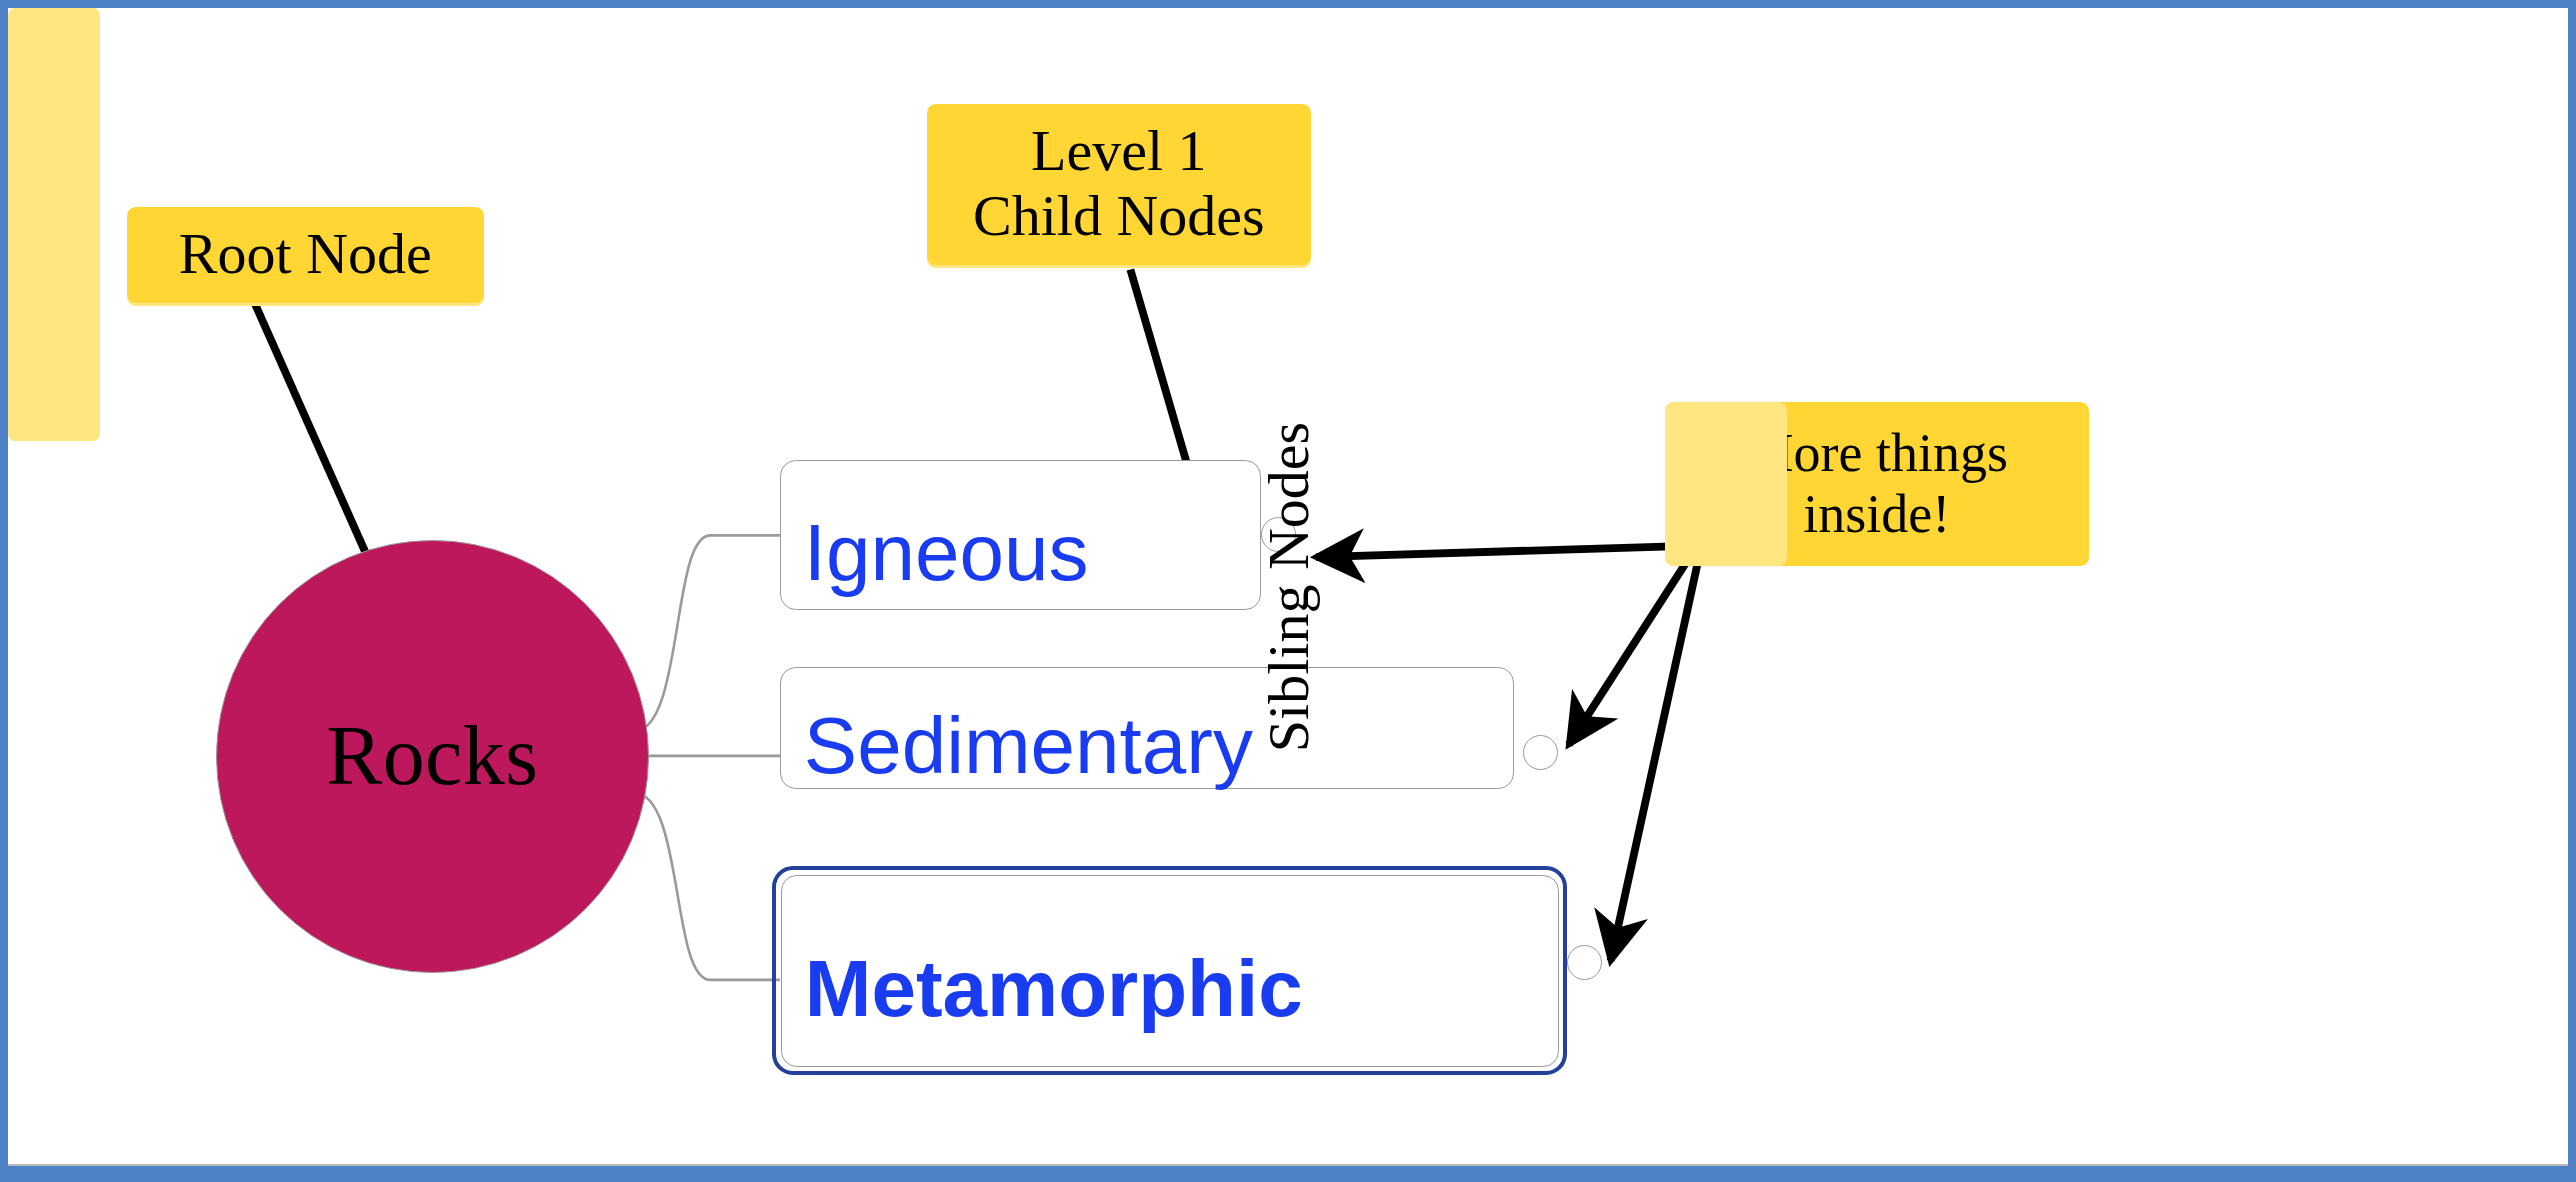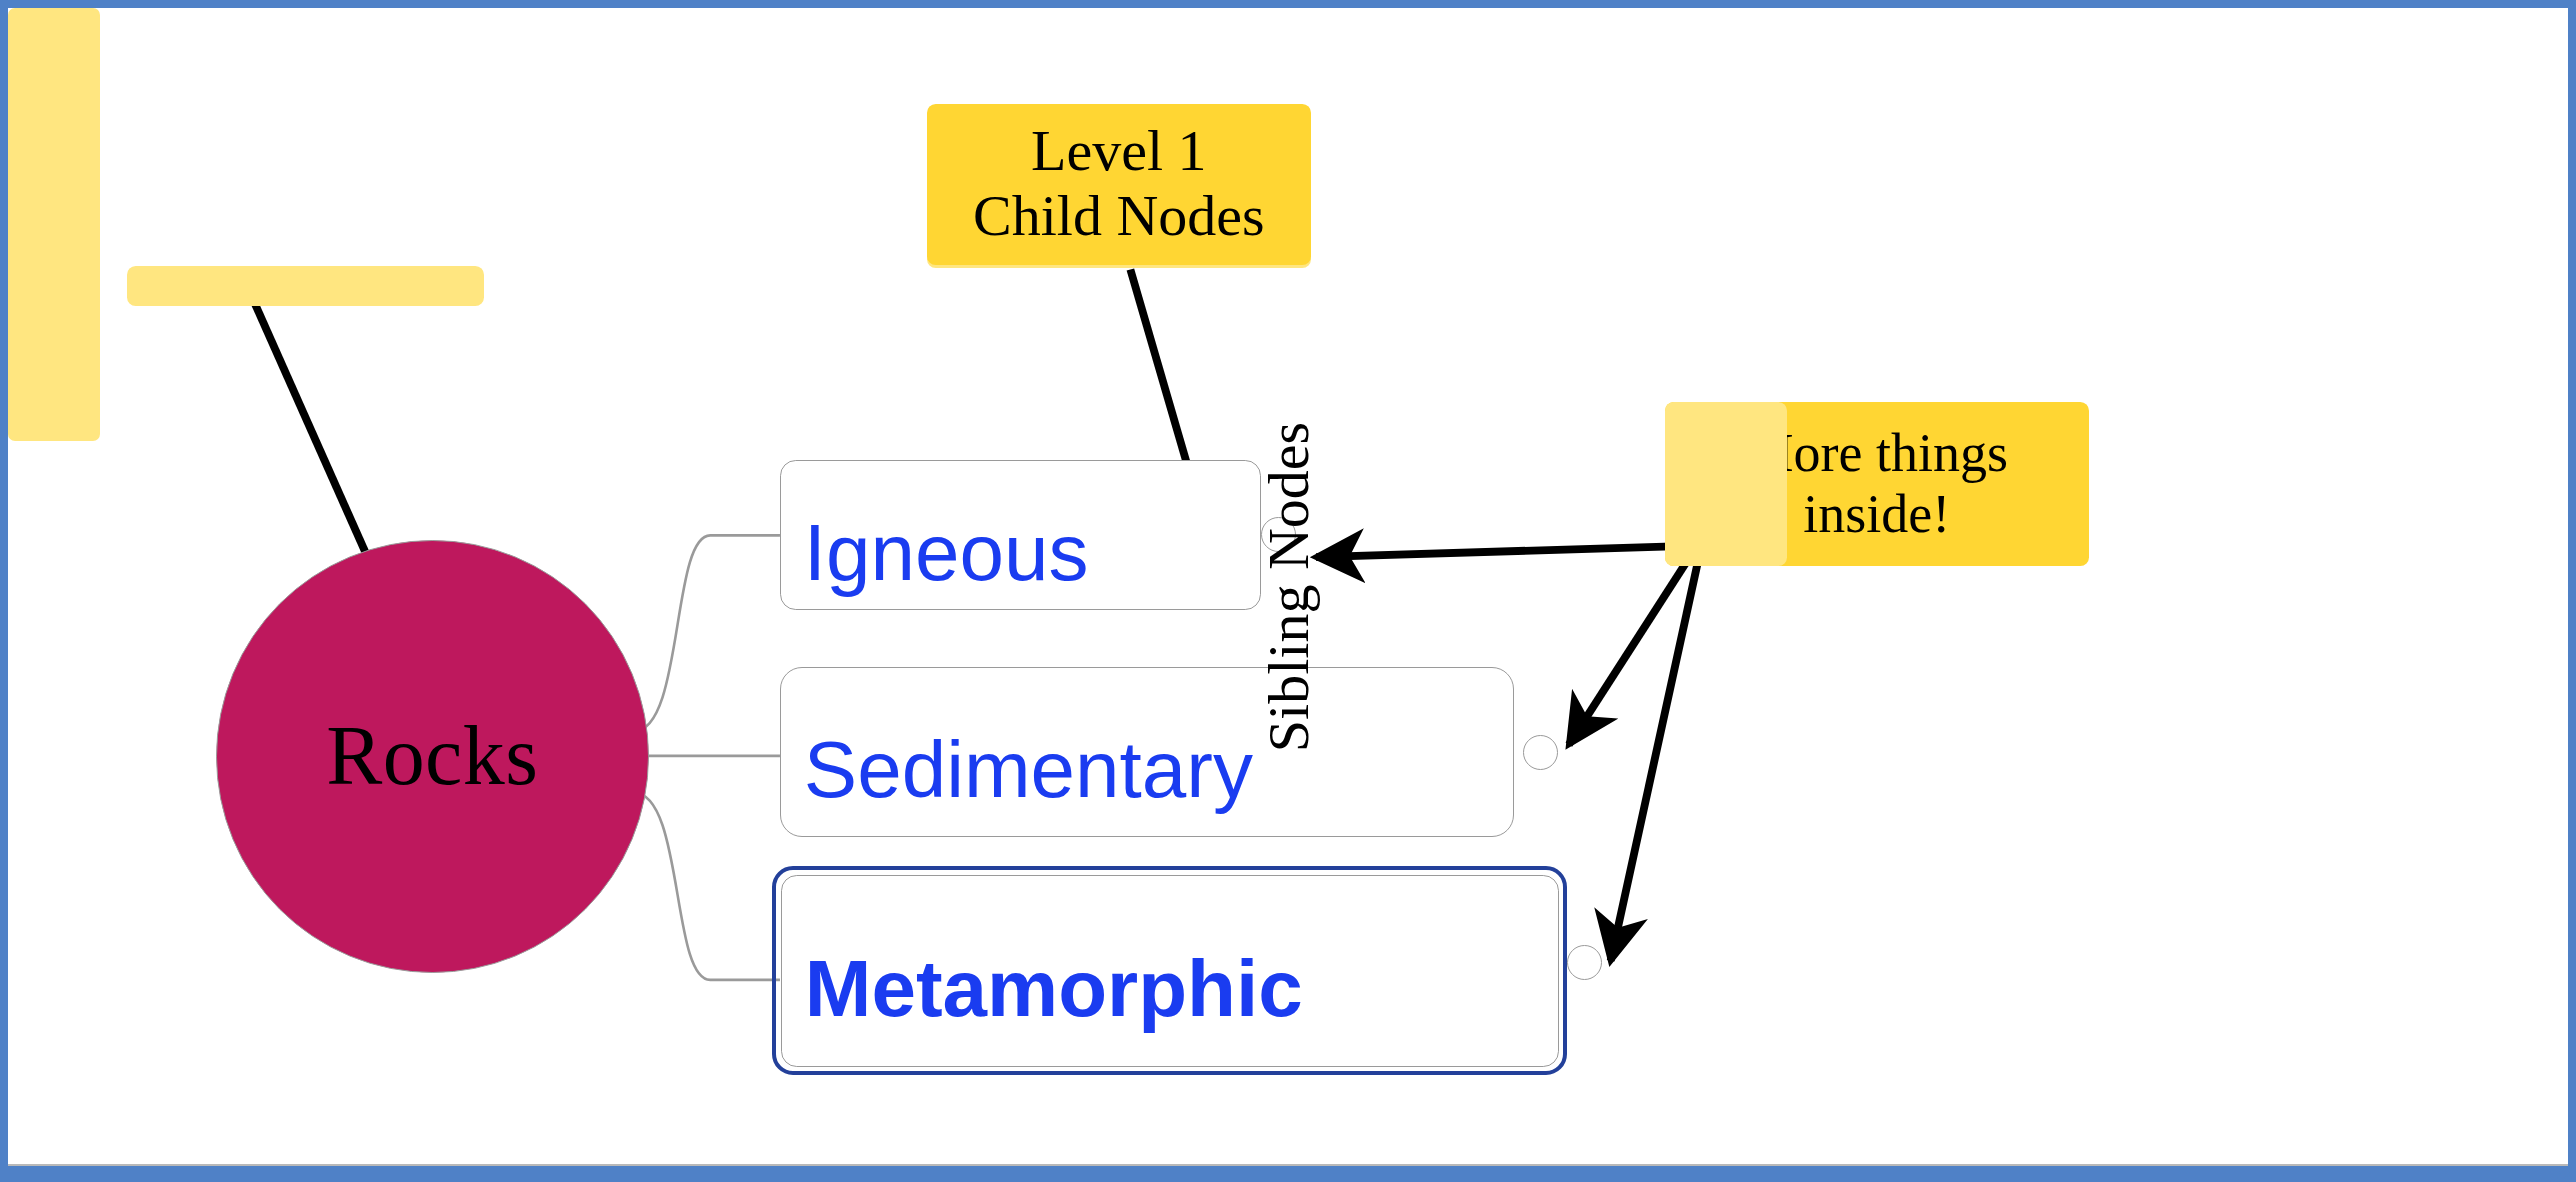--- a/index.html
+++ b/index.html
@@ -216,36 +216,39 @@
 
     <div class="root-node">
       <span class="root-node-label">Rocks</span>
     </div>
 
     <div class="child-node" style="left:772px; top:452px; width:481px; height:150px;">
       <span class="child-node-label">Igneous</span>
     </div>
     <div class="node-handle" style="left:1253px; top:509px;"></div>
 
-    <div class="child-node" style="left:772px; top:659px; width:734px; height:170px;border-radius:22px;">
+    <div class="child-node" style="left:772px; top:659px; width:734px; height:122px;">
       <span class="child-node-label">Sedimentary</span>
     </div>
     <div class="node-handle" style="left:1515px; top:727px;"></div>
 
     <div class="selection-ring" style="left:764px; top:858px; width:795px; height:209px;"></div>
     <div class="child-node selected" style="left:773px; top:867px; width:778px; height:192px;">
       <span class="child-node-label">Metamorphic</span>
     </div>
     <div class="node-handle" style="left:1559px; top:937px;"></div>
 
     <div id="hl-sibling">
       <span id="hl-sibling-text">Sibling Nodes</span>
     </div>
 
     <div class="hl-underlay" id="hl-root-node-underlay"></div>
+    <div class="hl hl-bright" id="hl-root-node">
+      <span>Root Node</span>
+    </div>
 
     <div class="hl-underlay" id="hl-level1-underlay"></div>
     <div class="hl hl-bright" id="hl-level1">
       <span>Level 1</span>
       <span>Child Nodes</span>
     </div>
 
     <div class="hl hl-bright" id="hl-more">
       <span>More things</span>
       <span>inside!</span>

